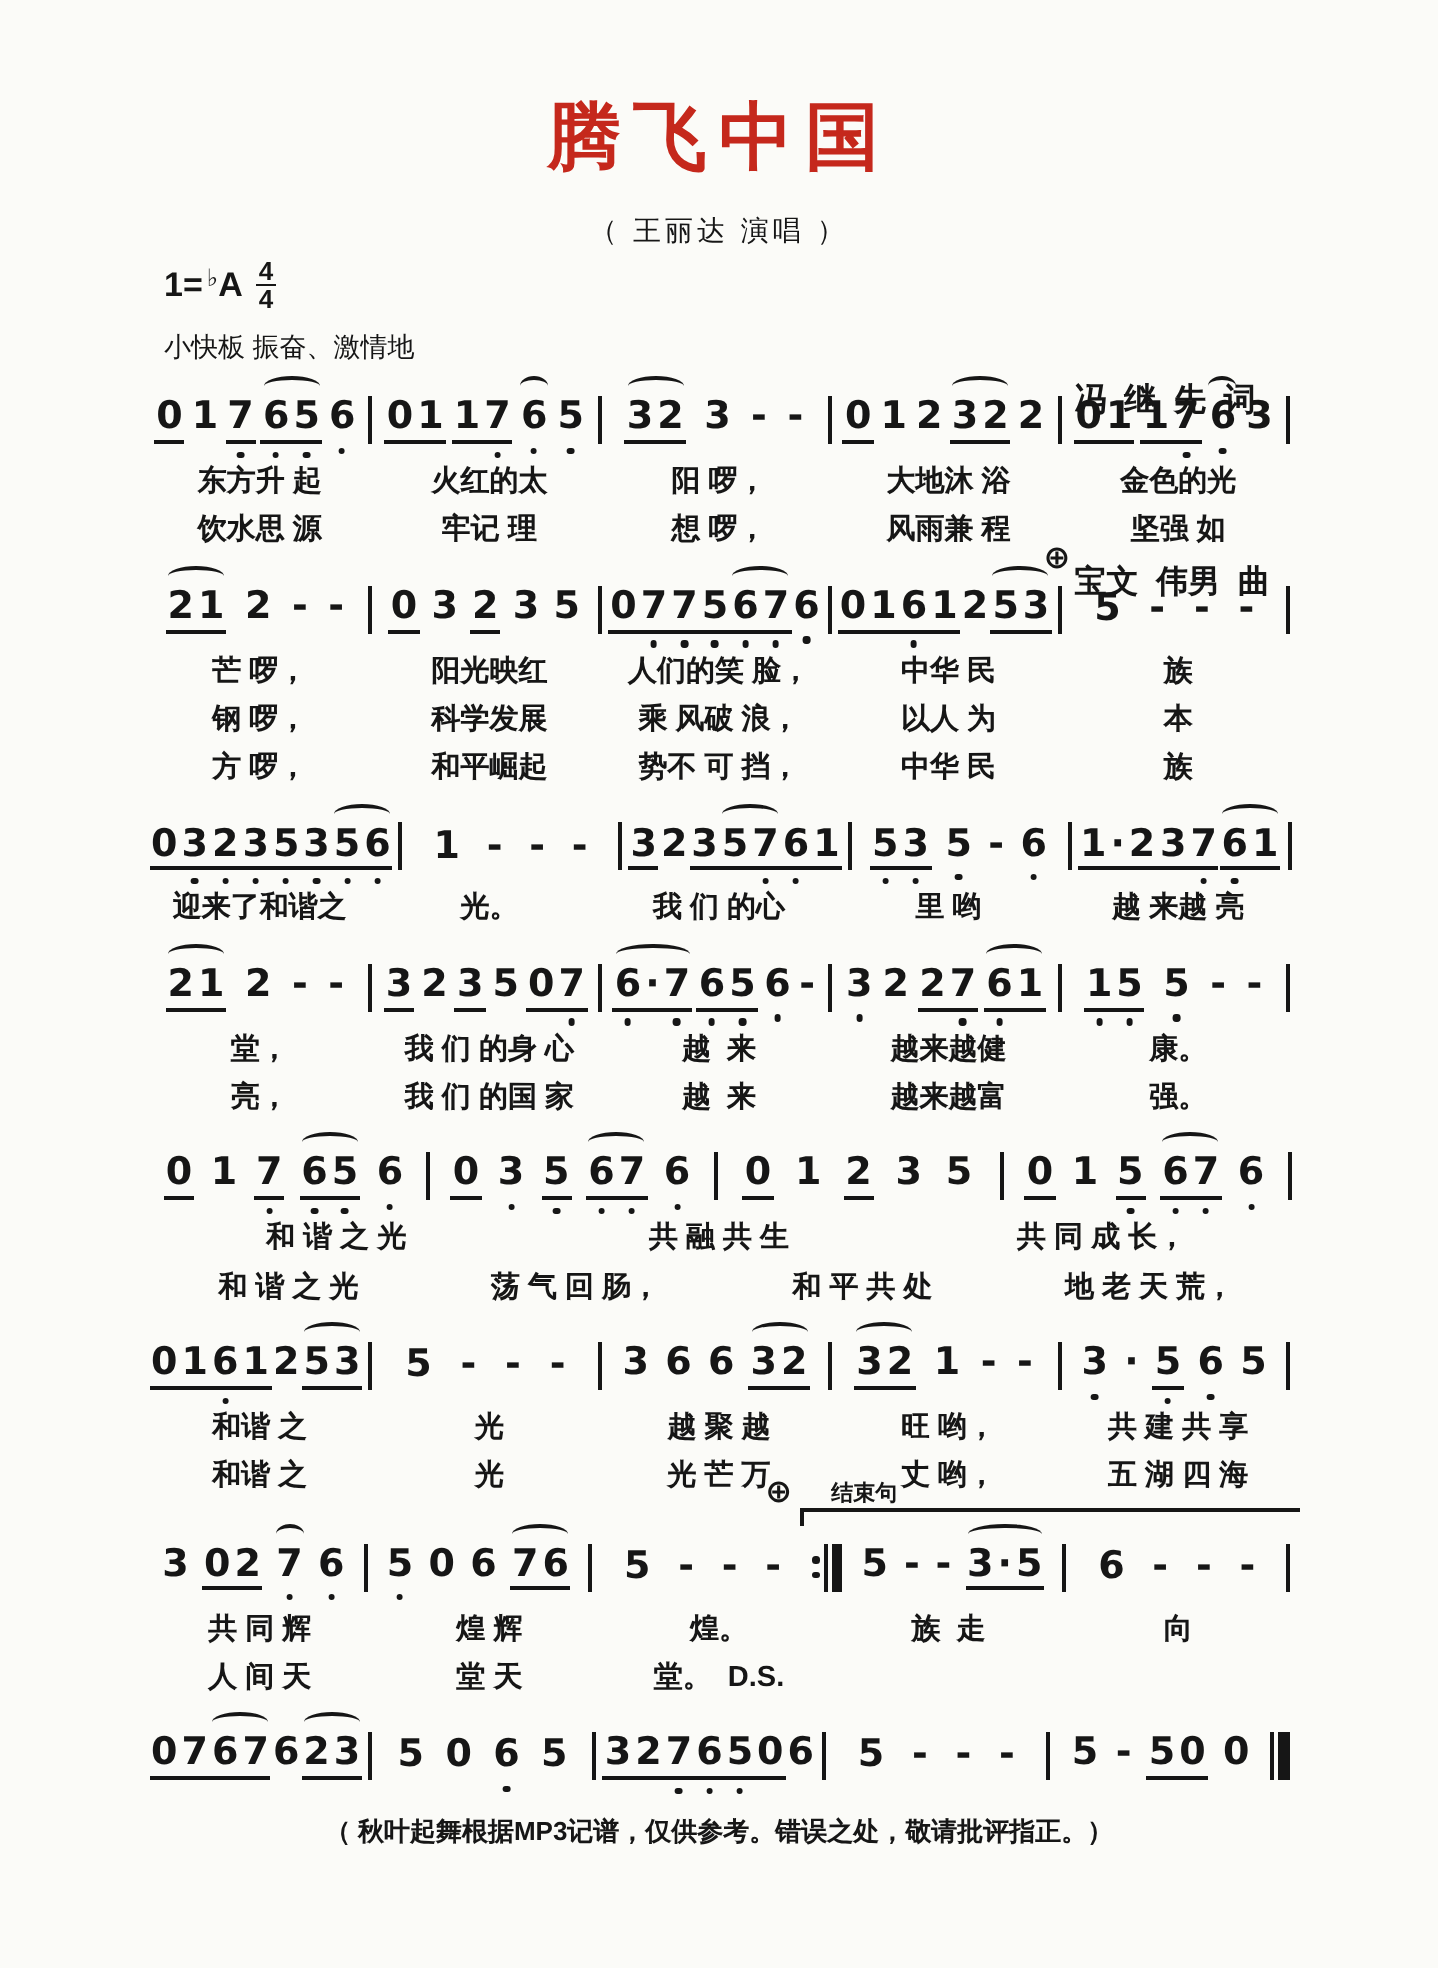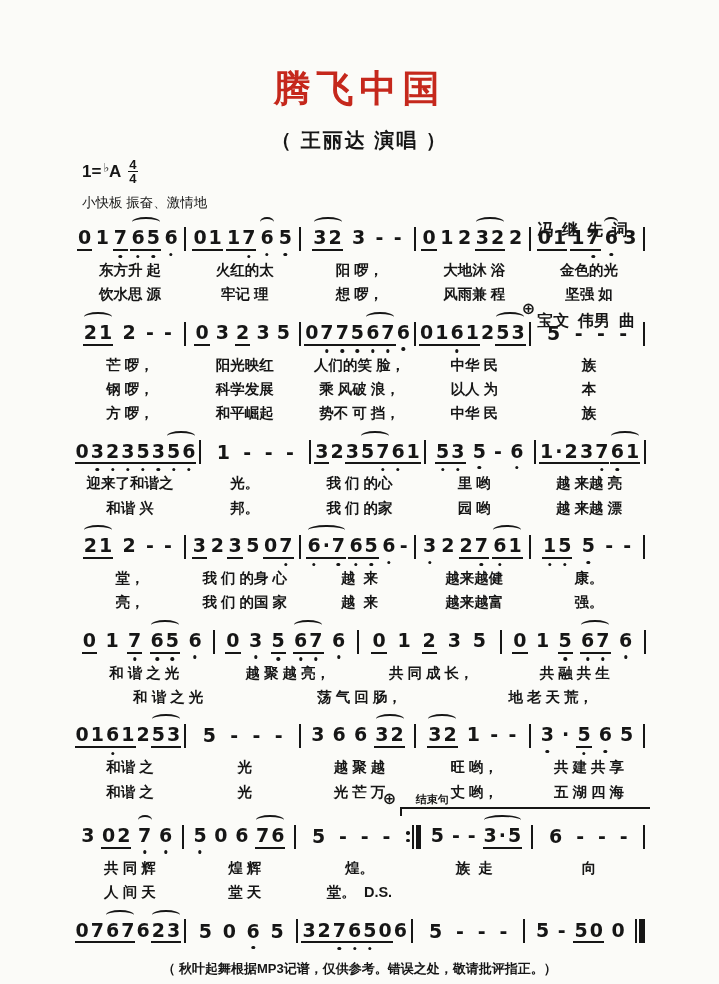--- a/index.html
+++ b/index.html
@@ -1,21 +1,21 @@
 <!DOCTYPE html>
 <html><head>
 <meta charset="utf-8">
 <style>
   html,body{margin:0;padding:0}
   body{width:719px;height:984px;background:#fbfbf8;color:#161616;
        font-family:"Liberation Sans","DejaVu Sans",sans-serif;}
   .page{position:relative;width:719px;height:984px;overflow:hidden}
-  .header{padding-top:64px;text-align:center}
+  .header{padding-top:44px;text-align:center}
   .title{font-size:37px;font-weight:bold;letter-spacing:6px}
-  .subtitle{margin-top:13px;font-size:20px;font-weight:bold;letter-spacing:2px}
+  .subtitle{margin-top:13px;font-size:14px;font-weight:normal;letter-spacing:2px}
   .meta{position:relative;height:64px;margin-top:0px}
   .keyblock{position:absolute;left:82px;top:4px;text-align:left}
   .keysig{font-size:17px;font-weight:bold;display:flex;align-items:center}
   .keysig sup{font-size:12px;position:relative;top:-4px;margin-left:2px}
   .frac{display:inline-flex;flex-direction:column;align-items:center;line-height:1;
         font-size:13px;font-weight:bold;margin-left:7px}
   .frac .top{border-bottom:1.5px solid #161616;padding:0 1px}
   .tempo{font-size:13.5px;font-weight:normal;margin-top:9px;white-space:pre}
   .credits{position:absolute;right:84px;top:0;text-align:left;font-size:16px;
            font-weight:bold;line-height:1.9;white-space:pre}
@@ -417,27 +417,20 @@
             <span class="bar"></span>
           </span>
         </div>
         <div class="lyric-row">
           <span class="lyric-seg">迎来了和谐之</span>
           <span class="lyric-seg">光。</span>
           <span class="lyric-seg">我 们 的心</span>
           <span class="lyric-seg">里 哟</span>
           <span class="lyric-seg">越 来越 亮</span>
         </div>
-        <div class="lyric-row">
-          <span class="lyric-seg">和谐 兴</span>
-          <span class="lyric-seg">邦。</span>
-          <span class="lyric-seg">我 们 的家</span>
-          <span class="lyric-seg">园 哟</span>
-          <span class="lyric-seg">越 来越 漂</span>
-        </div>
       </div>
       <div class="system">
         <div class="notes-row">
           <div class="measure">
             <span class="token u slur">
               <span class="digit">2</span>
               <span class="digit">1</span>
             </span>
             <span class="token">
               <span class="digit">2</span>
@@ -627,27 +620,27 @@
             <span class="token">
               <span class="digit db">6</span>
             </span>
           </div>
           <span class="barwrap">
             <span class="bar"></span>
           </span>
         </div>
         <div class="lyric-row">
           <span class="lyric-seg">和 谐 之 光</span>
-          <span class="lyric-seg">越 聚 越 亮，</span>
+          <span class="lyric-seg">共 融 共 生</span>
           <span class="lyric-seg">共 同 成 长，</span>
-          <span class="lyric-seg">共 融 共 生</span>
         </div>
         <div class="lyric-row">
           <span class="lyric-seg">和 谐 之 光</span>
           <span class="lyric-seg">荡 气 回 肠，</span>
+          <span class="lyric-seg">和 平 共 处</span>
           <span class="lyric-seg">地 老 天 荒，</span>
         </div>
       </div>
       <div class="system">
         <div class="notes-row">
           <div class="measure">
             <span class="token u">
               <span class="digit">0</span>
               <span class="digit">1</span>
             </span>

